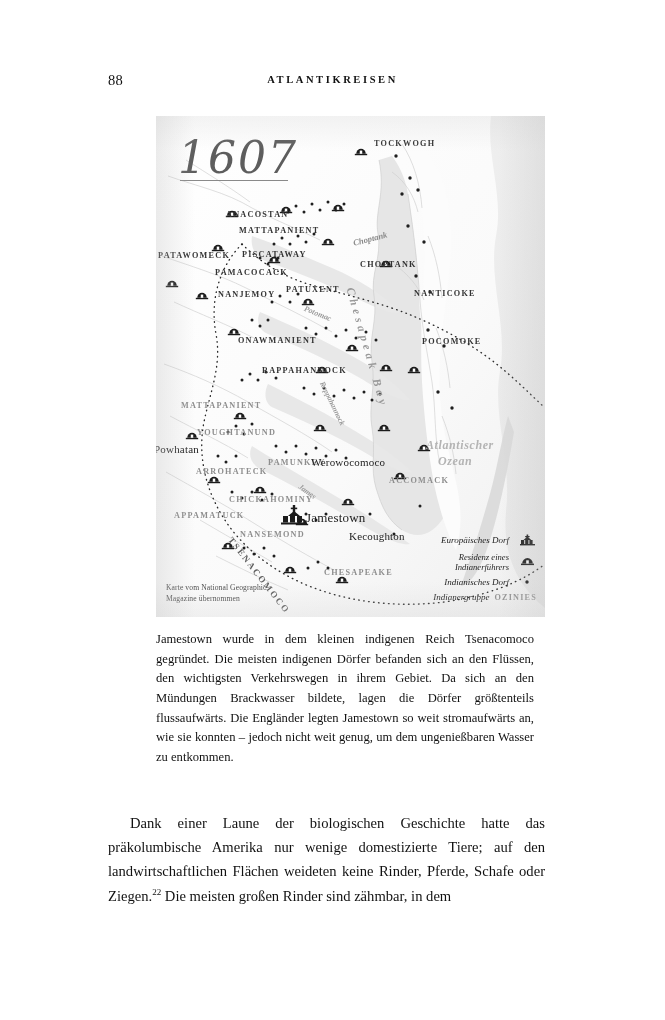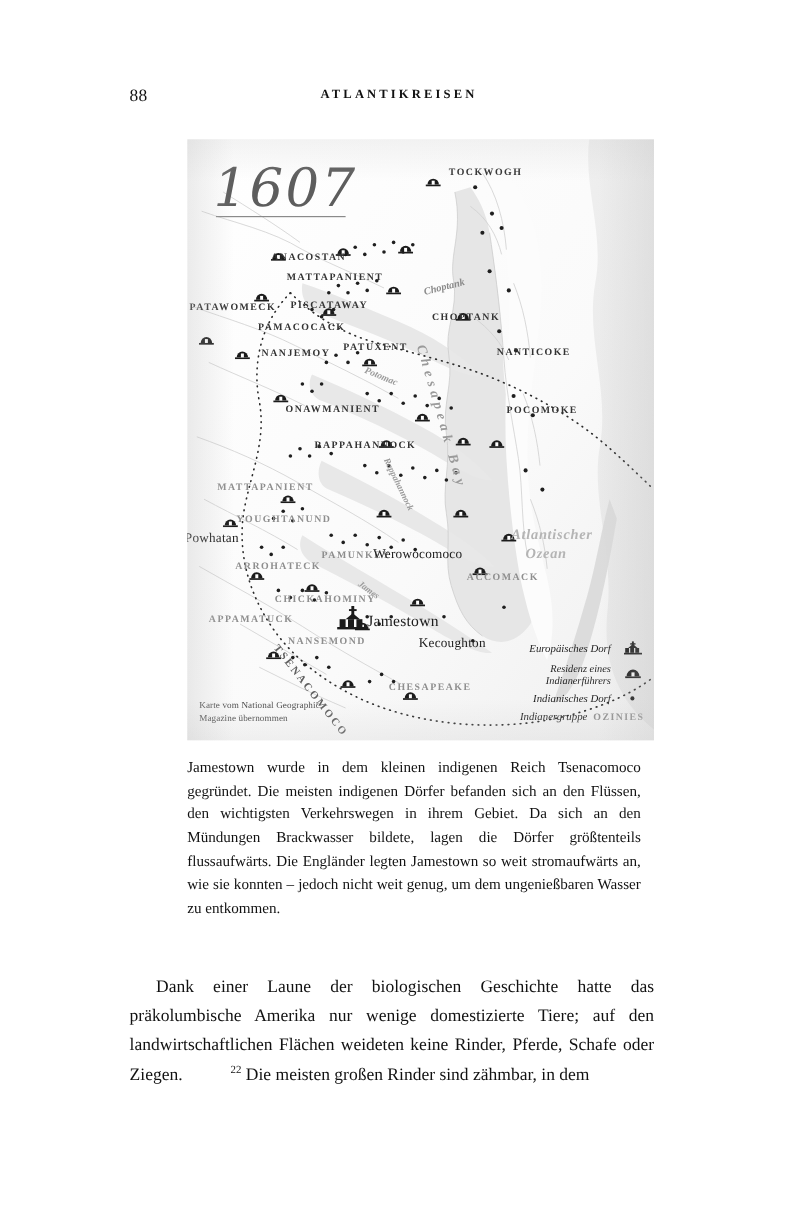--- a/index.html
+++ b/index.html
@@ -67,21 +67,21 @@
   .caption{
     position:absolute;left:156px;top:630px;width:378px;
     font-size:12.6px;line-height:1.56;text-align:justify;
     -webkit-hyphens:none;hyphens:none;
   }
   .para{
     position:absolute;left:108px;top:796px;width:437px;
     font-size:14.6px;line-height:1.67;text-align:justify;
     text-indent:22px;
   }
-  sup{font-size:.62em;vertical-align:super;line-height:0;margin-left:40px;}
+  sup{font-size:.62em;vertical-align:super;line-height:0;}
 </style>
 </head>
 <body>
 
 <div class="page">
 
   <div class="runhead">
     <div class="folio">88</div>
     <div class="booktitle">ATLANTIKREISEN</div>
   </div>

